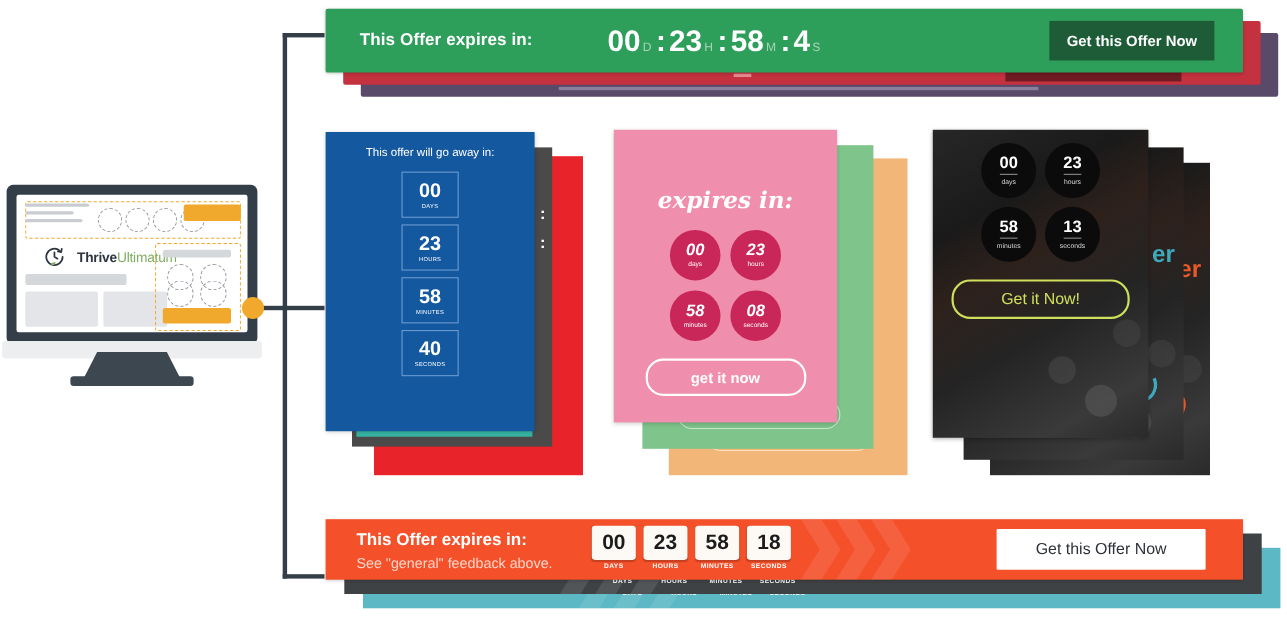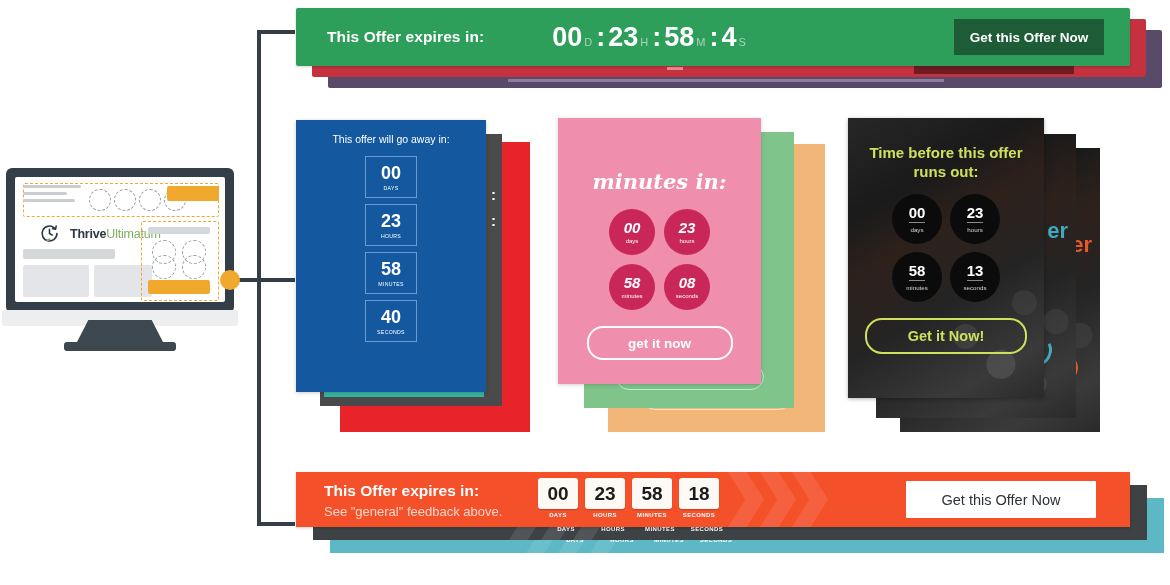--- a/index.html
+++ b/index.html
@@ -115,21 +115,21 @@
   .ds-l1{position:absolute;left:0;top:0;width:196px;height:280px;box-shadow:0 1px 4px rgba(0,0,0,.3);}
   .ds-ghost{position:absolute;right:8px;top:84px;font-size:22px;font-weight:bold;}
   .ds-arc{position:absolute;border-radius:50%;border:3px solid transparent;}
   .ds-h{margin-top:26px;text-align:center;color:#cfe05c;font-size:15px;font-weight:bold;line-height:1.25;padding:0 12px;}
   .ds-grid{margin:12px auto 0;width:140px;display:flex;flex-wrap:wrap;gap:8px;justify-content:center;}
   .ds-circ{width:50px;height:50px;border-radius:50%;background:#0b0b0b;display:flex;
            flex-direction:column;align-items:center;justify-content:center;}
   .ds-cnum{color:#ffffff;font-size:15px;font-weight:bold;line-height:1;padding-bottom:2px;border-bottom:1px solid #8a8a8a;}
   .ds-clab{color:#d8d8d8;font-size:6.2px;margin-top:3px;}
   .ds-cta{margin:16px auto 0;width:158px;height:32px;border:2px solid #cfe05c;border-radius:17px;
-          color:#cfe05c;font-size:14.5px;font-weight:bold;display:flex;align-items:center;justify-content:center;}
+          color:#cfe05c;font-size:14.5px;font-weight:normal;display:flex;align-items:center;justify-content:center;}
 
   
   #bottom-banner{position:absolute;left:296px;top:472px;width:870px;height:110px;}
   .bb-teal{position:absolute;left:34px;top:26px;width:834px;height:55px;background:#5bb8c4;overflow:hidden;}
   .bb-gray{position:absolute;left:17px;top:13px;width:834px;height:55px;background:#3f4244;overflow:hidden;}
   .bb-orange{position:absolute;left:0;top:0;width:834px;height:55px;background:#f4502a;overflow:hidden;
              box-shadow:0 1px 3px rgba(0,0,0,.18);}
   .chev{position:absolute;top:0;width:36px;height:55px;background:rgba(255,255,255,.10);
         clip-path:polygon(0 0,52% 0,100% 50%,52% 100%,0 100%,48% 50%);}
   .bb-t1{position:absolute;left:28px;top:10px;color:#ffffff;font-size:15.5px;font-weight:bold;}
@@ -275,21 +275,21 @@
     <div class="ps-orange">
         <div class="btn"></div>
       </div>
     <div class="ps-green">
         <div class="btn"></div>
       </div>
 
     <div class="ps-pink">
       <div class="ps-h">
         <br>
-        <span>minutes in:</span>
+        <span>expires in:</span>
       </div>
 
       <div class="ps-grid">
         <div class="ps-circ">
           <span class="ps-cnum">00</span>
           <span class="ps-clab">days</span>
         </div>
         <div class="ps-circ">
           <span class="ps-cnum">23</span>
           <span class="ps-clab">hours</span>
@@ -312,24 +312,20 @@
     <div class="ds-l3 kbbg">
       <span class="ds-ghost" style="color:#e8582a;">er</span>
       <div class="ds-arc" style="right:22px;bottom:48px;width:26px;height:26px;border-right-color:#e8582a;transform:rotate(20deg);"></div>
     </div>
     <div class="ds-l2 kbbg">
       <span class="ds-ghost" style="color:#3fa9bd;">er</span>
       <div class="ds-arc" style="right:24px;bottom:52px;width:26px;height:26px;border-right-color:#3fa9bd;transform:rotate(20deg);"></div>
     </div>
 
     <div class="ds-l1 kbbg">
-      <div class="ds-h">
-        <span>Time before this offer</span><br>
-        <span>runs out:</span>
-      </div>
 
       <div class="ds-grid">
         <div class="ds-circ">
           <span class="ds-cnum">00</span>
           <span class="ds-clab">days</span>
         </div>
         <div class="ds-circ">
           <span class="ds-cnum">23</span>
           <span class="ds-clab">hours</span>
         </div>

